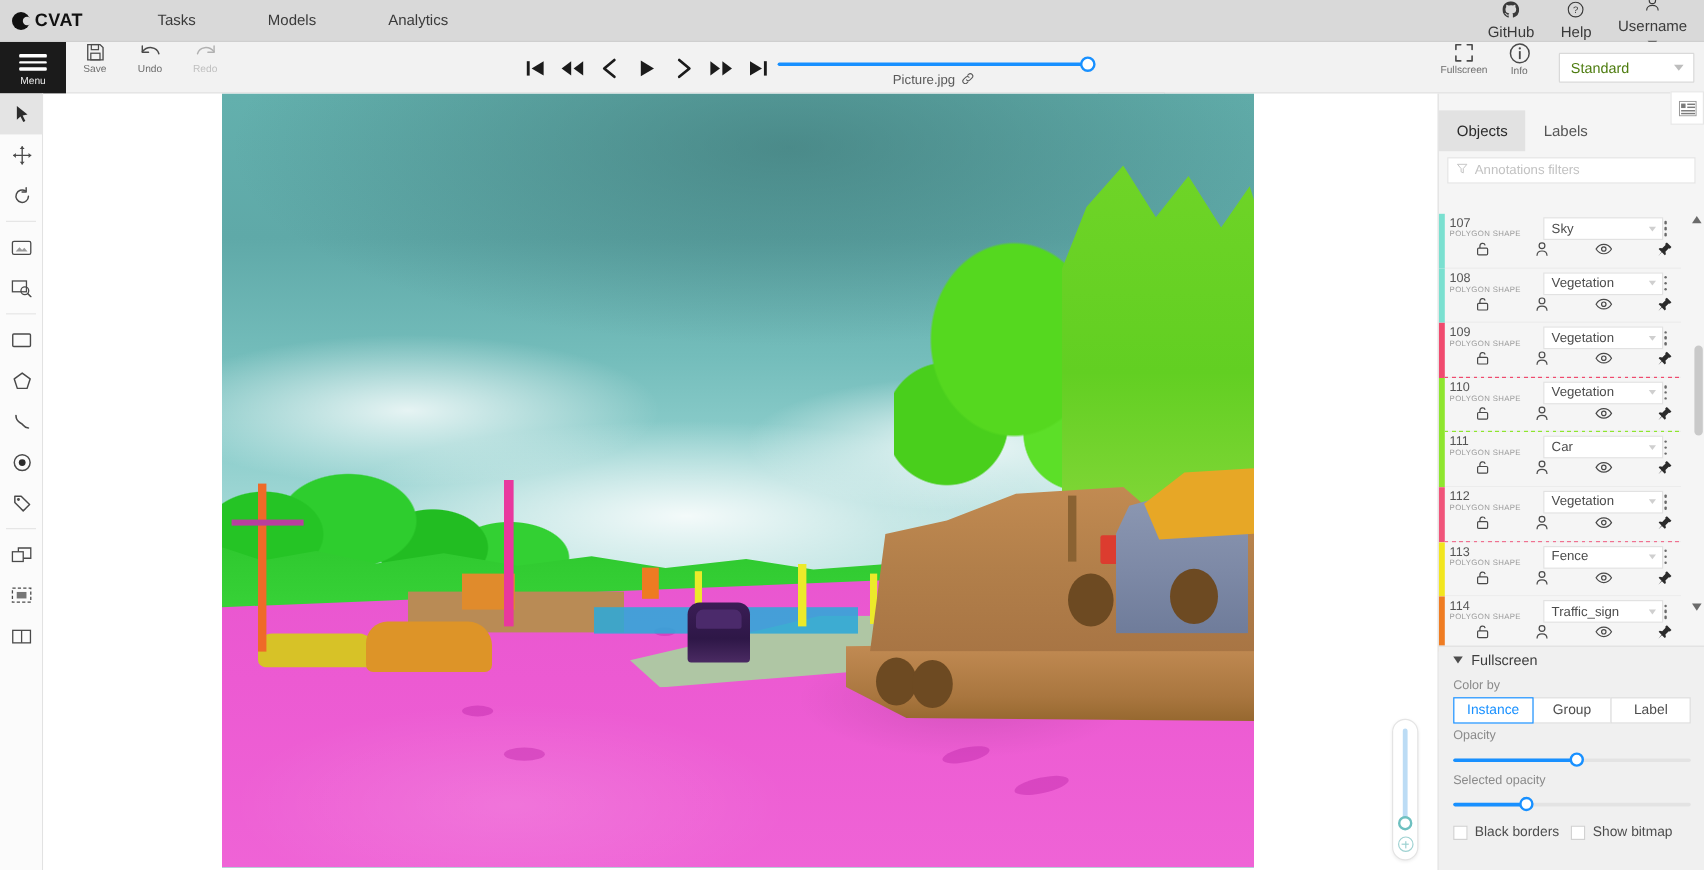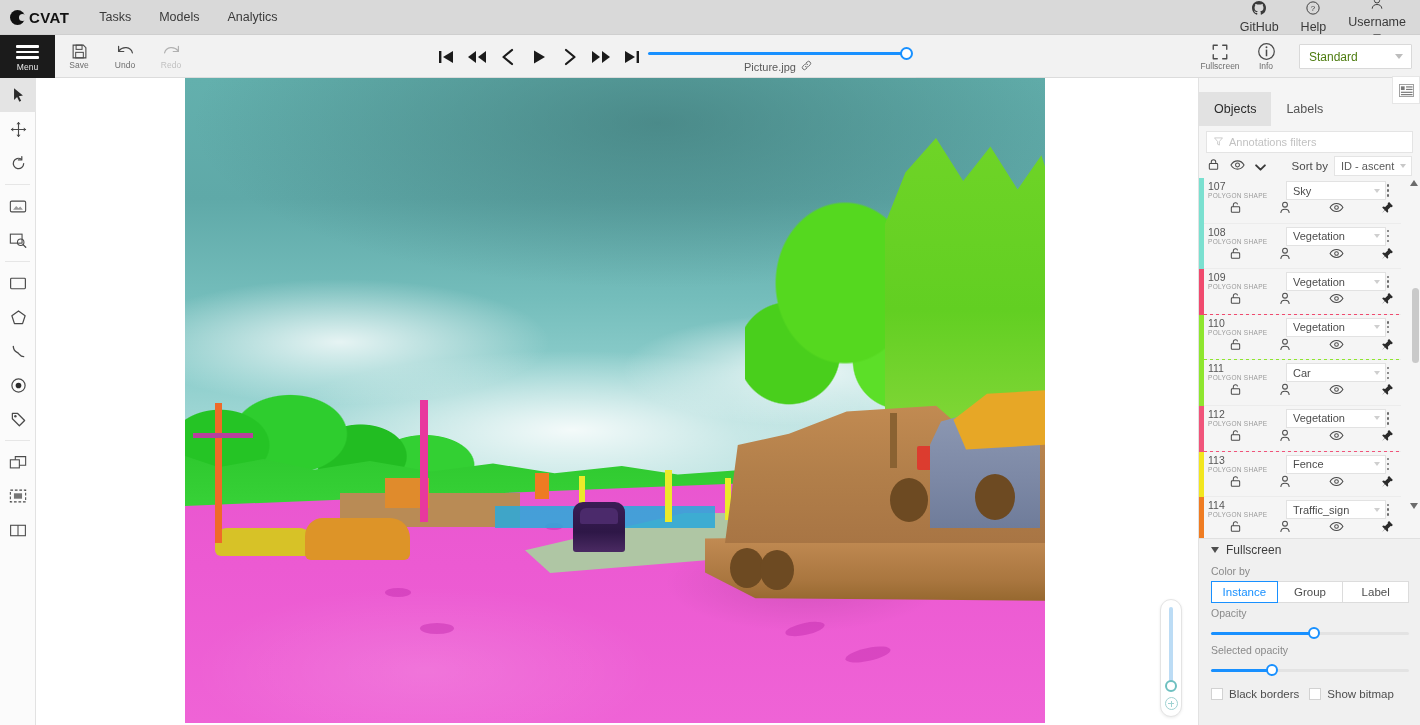--- a/index.html
+++ b/index.html
@@ -21,21 +21,21 @@
   .logo-mark {
     width: 15px; height: 15px; border-radius: 50%;
     background: #111; position: relative;
   }
   .logo-mark::after {
     content: ""; position: absolute; right: -1px; top: 4px;
     width: 7px; height: 7px; background: #d9d9d9; border-radius: 50%;
   }
   .logo-text { font-size: 15px; font-weight: bold; color: #111; letter-spacing: .4px; }
   .nav-items { display: flex; align-items: center; margin-left: 30px; gap: 28px; }
-  .nav-item { font-size: 12.5px; color: #3a3a3a; cursor: pointer; }
+  .nav-item { font-size: 12.5px; color: #3a3a3a; cursor: pointer; margin-left: 32px; }
   .header-right {
     margin-left: auto; display: flex; align-items: center; gap: 22px;
     margin-right: 14px; font-size: 12.5px; color: #3a3a3a;
   }
   .hr-item { display: flex; align-items: center; gap: 5px; cursor: pointer; flex-direction: column; }
   .hr-item svg { display: block; }
   .caret-dn {
     width: 0; height: 0; border-left: 4.5px solid transparent;
     border-right: 4.5px solid transparent; border-top: 5px solid #6b6b6b;
   }
@@ -49,21 +49,21 @@
     position: absolute; left: 0; top: 0; width: 55px; height: 43px;
     background: #1b1b1b; color: #fff; display: flex; flex-direction: column;
     align-items: center; justify-content: center; cursor: pointer;
   }
   .burger { width: 23px; }
   .burger span { display: block; height: 2.5px; background: #fff; margin: 3px 0; border-radius: 1px; }
   .menu-btn .tlabel { color: #e9e9e9; }
   .tool-grp { position: absolute; top: 0; display: flex; align-items: center; height: 43px; }
   .tbtn {
     width: 46px; height: 43px; display: flex; flex-direction: column;
-    align-items: center; justify-content: center; cursor: pointer;
+    align-items: center; justify-content: flex-start; cursor: pointer;
   }
   .tbtn svg { display: block; }
   .tlabel { font-size: 8.5px; color: #6e6e6e; margin-top: 1px; line-height: 1; }
   .tbtn.disabled { opacity: .38; cursor: default; }
 
   .player-ctrls {
     position: absolute; left: 432px; top: 0; height: 43px;
     display: flex; align-items: center; gap: 3px;
   }
   .pbtn {
@@ -755,46 +755,20 @@
 
     <div class="filter-box">
       <span>
         <svg width="9" height="9" viewBox="0 0 10 10">
             <path d="M0.6 1h8.8L6 5v4L4 8V5z" fill="none" stroke="#c2c2c2" stroke-width="0.9"></path>
           </svg>
       </span>
       <span>Annotations filters</span>
     </div>
 
-    <div class="listctl">
-      <span>
-        <svg width="13" height="13" viewBox="0 0 14 14">
-            <rect x="2.5" y="6" width="9" height="6.2" rx="1" fill="none" stroke="#4a4a4a" stroke-width="1.1"></rect>
-            <path d="M4.6 6V4.2a2.4 2.4 0 0 1 4.8 0V6" fill="none" stroke="#4a4a4a" stroke-width="1.1"></path>
-          </svg>
-      </span>
-      <span>
-        <svg width="15" height="12" viewBox="0 0 16 12">
-            <path d="M1 6s2.6-4.4 7-4.4S15 6 15 6s-2.6 4.4-7 4.4S1 6 1 6z" fill="none" stroke="#4a4a4a" stroke-width="1.1"></path>
-            <circle cx="8" cy="6" r="2.1" fill="none" stroke="#4a4a4a" stroke-width="1.1"></circle>
-          </svg>
-      </span>
-      <span>
-        <svg width="11" height="7" viewBox="0 0 12 8">
-            <path d="M1 1.5l5 5 5-5" fill="none" stroke="#3a3a3a" stroke-width="2.2" stroke-linecap="round" stroke-linejoin="round"></path>
-          </svg>
-      </span>
-      <div class="sortby">
-        <span class="sortby-label">Sort by</span>
-        <div class="sortsel">
-          <span>ID - ascent</span>
-          <span class="ch"></span>
-        </div>
-      </div>
-    </div>
 
     <div class="objlist" id="objlist">
         <div class="orow">
           <div class="ostripe" style="background:#7ae0d0"></div>
           <div class="oid">107</div>
           <div class="oshape">POLYGON SHAPE</div>
           <div class="olabel">
             <span>Sky</span>
             <span class="ch"></span>
           </div>

